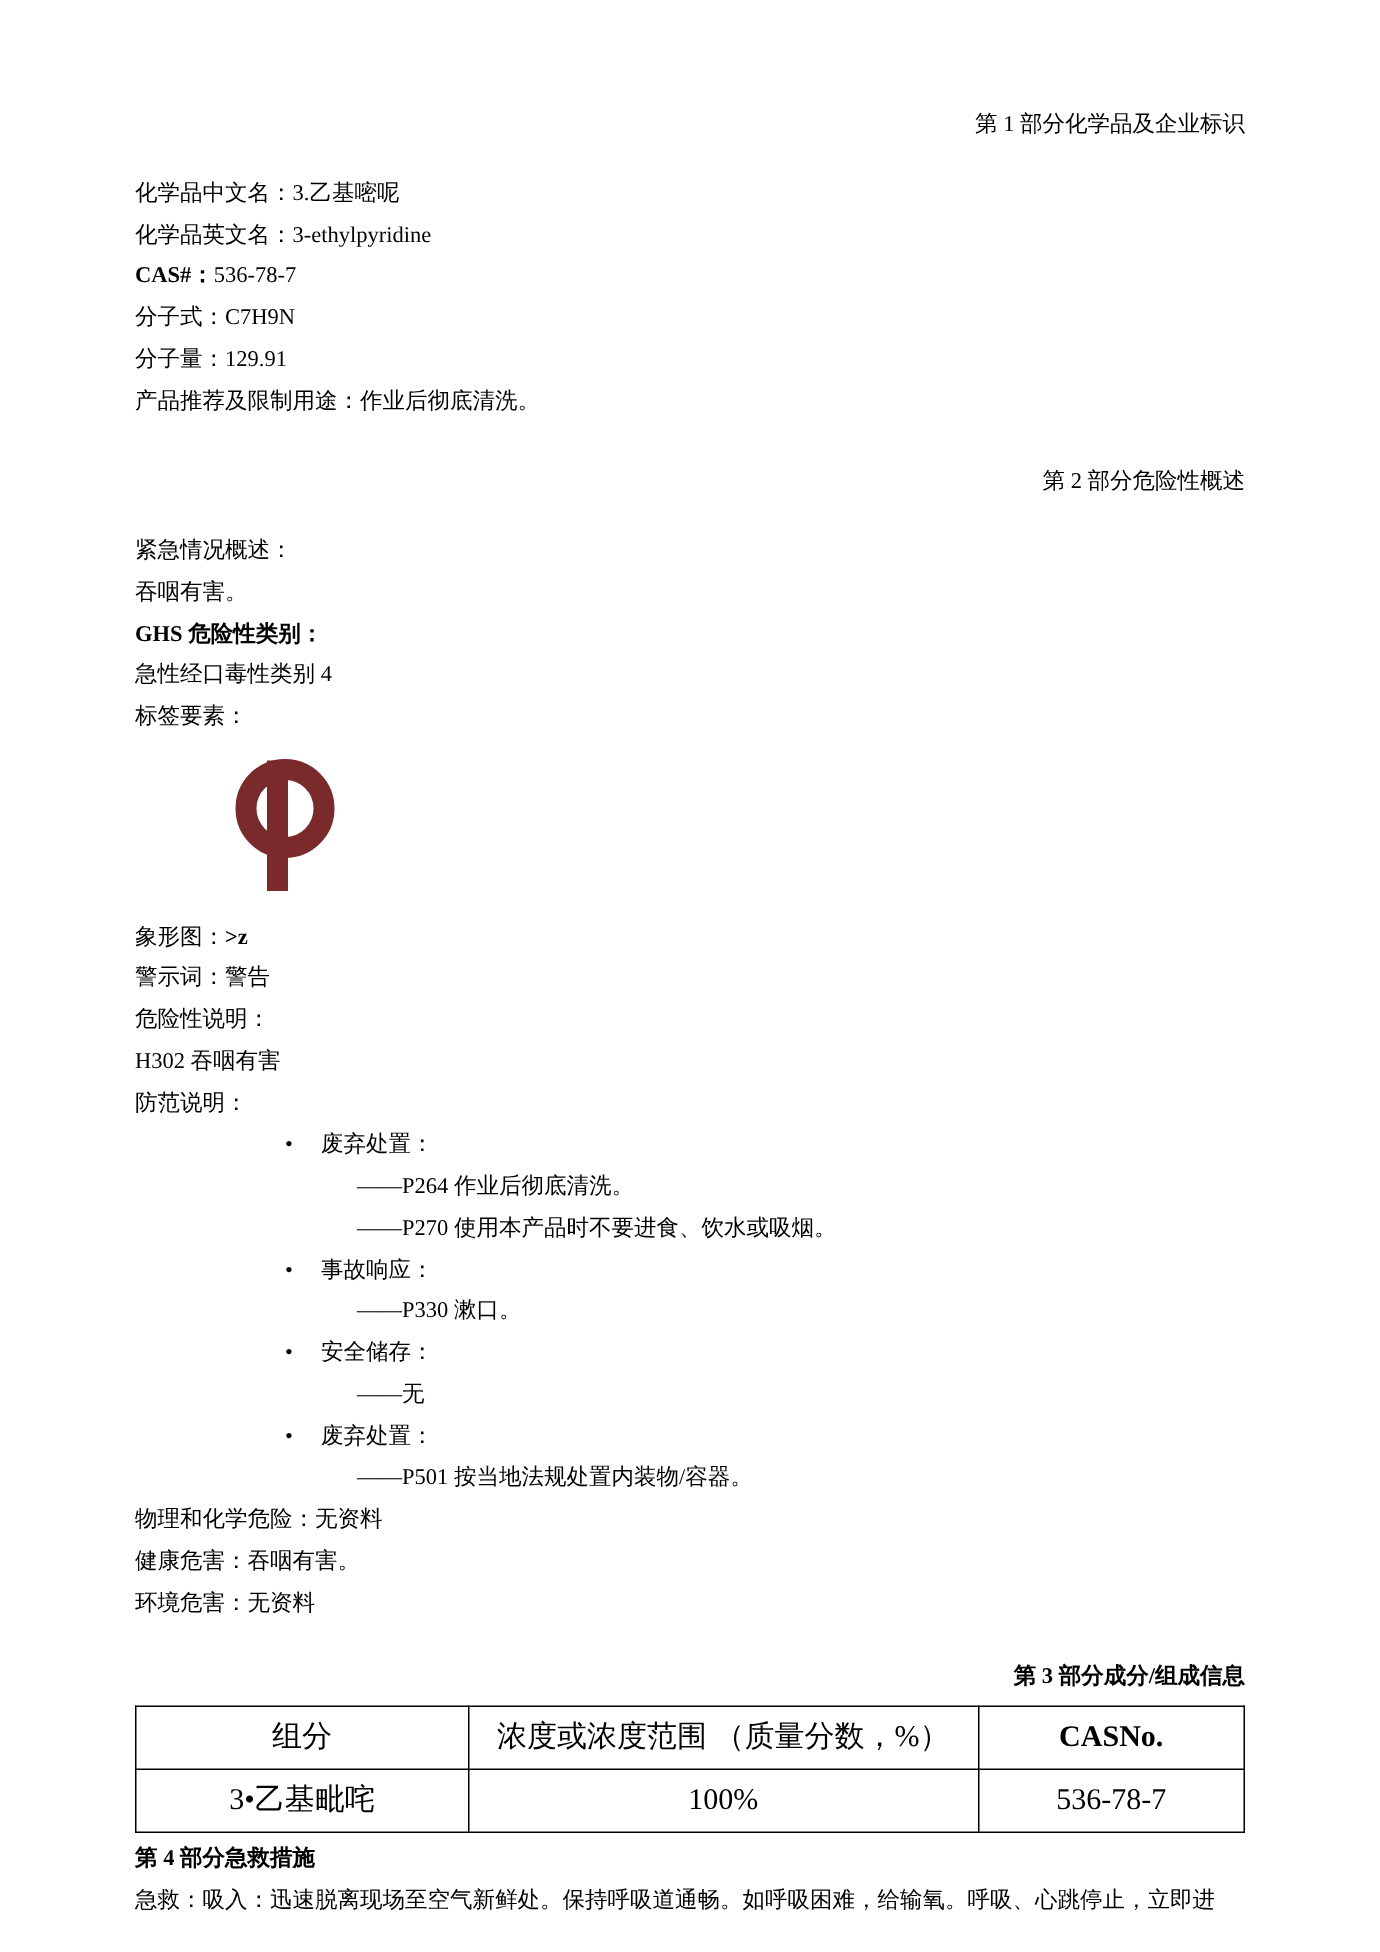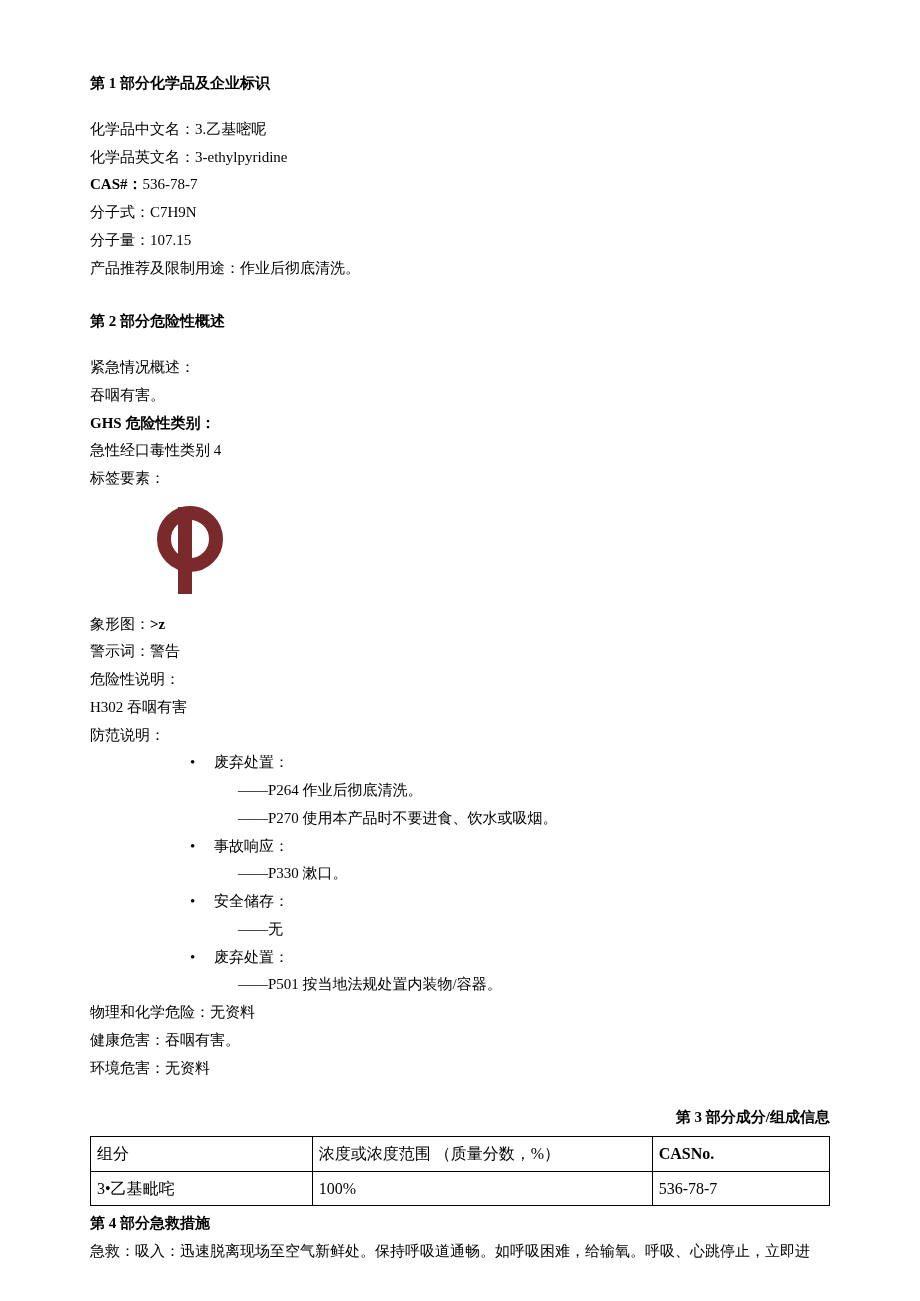--- a/index.html
+++ b/index.html
@@ -7,22 +7,22 @@
     font-size: 15px;
     line-height: 1.85;
     color: #000;
     background: #fff;
     margin: 0;
     padding: 60px 90px 40px 90px;
     width: 920px;
     box-sizing: border-box;
   }
   .section-title {
-    text-align: left;
-    font-weight: bold;
+    text-align: right;
+    font-weight: normal;
     margin: 10px 0 18px 0;
   }
   .bold { font-weight: bold; }
   .pictogram {
     margin: 6px 0 2px 50px;
   }
   .bullet-block {
     margin-left: 100px;
   }
   .bullet-line {
@@ -38,22 +38,22 @@
     margin-left: 48px;
   }
   table {
     border-collapse: collapse;
     width: 100%;
     margin-top: 4px;
   }
   td {
     border: 1px solid #000;
     padding: 2px 6px;
-    text-align: left;
-    font-size: 16px;
+    text-align: center;
+    font-size: 20px;
   }
   .section3-title {
     text-align: right;
     font-weight: bold;
     margin-top: 22px;
   }
 </style>
 </head>
 <body>
 
@@ -65,21 +65,21 @@
 <div>
   <span>化学品英文名：</span><span>3-ethylpyridine</span>
 </div>
 <div>
   <span class="bold">CAS#：</span><span>536-78-7</span>
 </div>
 <div>
   <span>分子式：</span><span>C7H9N</span>
 </div>
 <div>
-  <span>分子量：</span><span>107.15</span>
+  <span>分子量：</span><span>129.91</span>
 </div>
 <div>
   <span>产品推荐及限制用途：</span><span>作业后彻底清洗。</span>
 </div>
 
 <div class="section-title" style="margin-top:26px;">第 2 部分危险性概述</div>
 
 <div>紧急情况概述：</div>
 <div>吞咽有害。</div>
 <div class="bold">GHS 危险性类别：</div>

